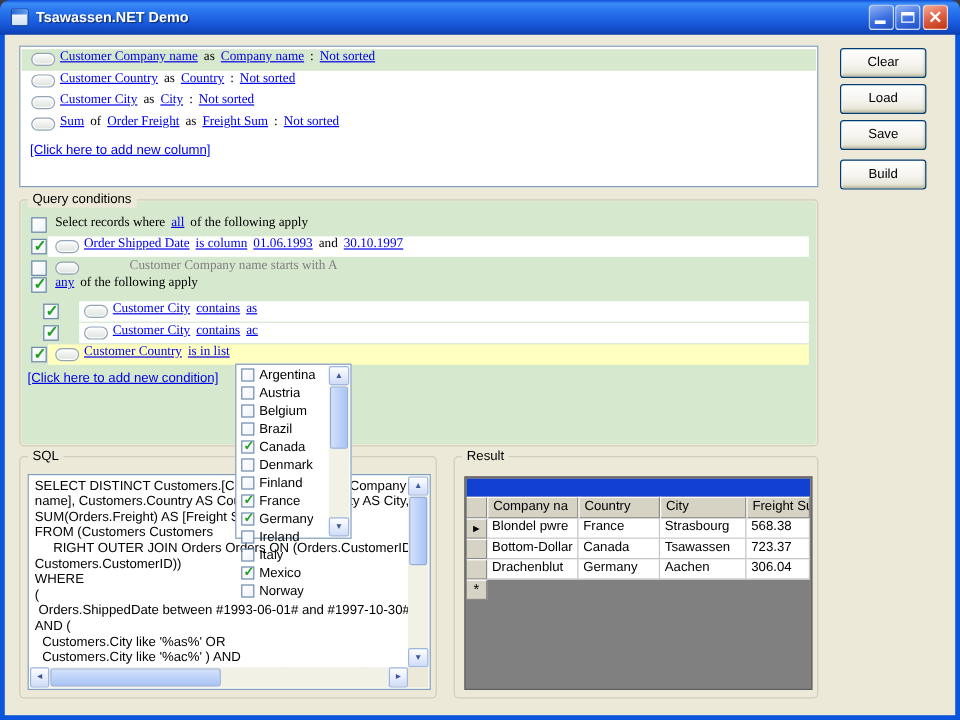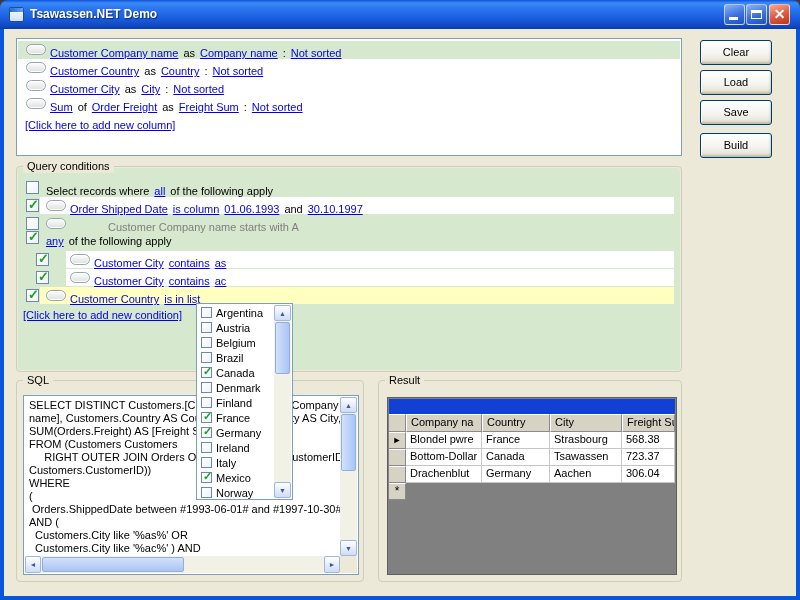--- a/index.html
+++ b/index.html
@@ -26,21 +26,21 @@
   .tbtn.closeb{background:linear-gradient(160deg,#F4AD96 0%,#DE6248 48%,#BC3412 100%);
         color:#fff;font-size:14px;font-weight:bold;line-height:19px;}
   .glyph-min{position:absolute;left:4px;bottom:4px;width:9px;height:3px;background:#fff;}
   .glyph-max{position:absolute;left:4px;top:5px;width:11px;height:9px;box-sizing:border-box;
              border:1px solid #fff;border-top-width:3px;}
 
   
   .lnk{color:#0000E6;text-decoration:underline;cursor:pointer;white-space:nowrap;}
   .plain{color:#000;white-space:nowrap;}
   .gray{color:#7F7F7F;white-space:nowrap;margin-left:38px;}
-  .run{position:absolute;display:flex;gap:5px;align-items:flex-end;height:18px;white-space:nowrap;}
+  .run{position:absolute;display:flex;gap:5px;align-items:flex-start;height:18px;white-space:nowrap;font-family:Liberation Serif, serif;}
   .cb{position:absolute;width:13px;height:13px;box-sizing:border-box;border:1px solid #6B89AE;
       background:linear-gradient(135deg,#FFFFFF,#EFF3F8);}
   .cb.checked::after{content:"✓";position:absolute;left:1px;top:-3px;font-size:13px;
       font-weight:bold;color:#1FA11F;}
   .cb.small{width:11px;height:11px;position:static;flex:0 0 11px;}
   .cb.small.checked::after{font-size:11px;top:-3px;left:1px;position:relative;}
   .capsule{position:absolute;width:20px;height:11px;box-sizing:border-box;border:1px solid #93A4B5;
       border-radius:6px;background:linear-gradient(#FDFDFD,#DCE2DC);box-shadow:inset 0 0 0 1px #fff;}
   .xpbtn{position:absolute;left:700px;width:72px;height:25px;box-sizing:border-box;
       border:1px solid #003C74;border-radius:3px;text-align:center;line-height:22px;
@@ -57,21 +57,21 @@
   .col-row.green{background:#D6E8CE;}
 
   
   .cond-box{left:16px;top:166px;width:666px;height:206px;}
   .cond-row{position:absolute;left:1px;right:1px;height:18px;}
   .strip{position:absolute;top:0;bottom:1px;right:6px;}
   .strip.white{background:#FFFFFF;}
   .strip.yellow{background:#FFFFC0;}
 
   
-  .dropdown{position:absolute;left:196px;top:303px;width:97px;height:197px;box-sizing:border-box;
+  .dropdown{position:absolute;left:196px;top:303px;width:97px;height:146px;box-sizing:border-box;
       background:#fff;border:1px solid #7F9DB9;z-index:200;}
   .dd-item{position:relative;height:15px;display:flex;align-items:center;gap:4px;padding-left:3px;}
   .dd-label{white-space:nowrap;overflow:hidden;}
   .sbar-v{position:absolute;top:0;bottom:0;right:0;width:17px;background:#F2F1E6;}
   .sbar-h{position:absolute;left:1px;right:18px;bottom:1px;height:17px;background:#F2F1E6;}
   .sb-btn{position:absolute;width:17px;height:16px;box-sizing:border-box;text-align:center;
       line-height:15px;font-size:7px;color:#3C5A99;border:1px solid #9EB6E4;border-radius:2px;
       background:linear-gradient(180deg,#FEFEFF,#CFDCF7);}
   .sb-btn.h{width:16px;height:17px;line-height:16px;}
   .sb-thumb{position:absolute;left:1px;right:1px;border:1px solid #94AEDC;border-radius:2px;

